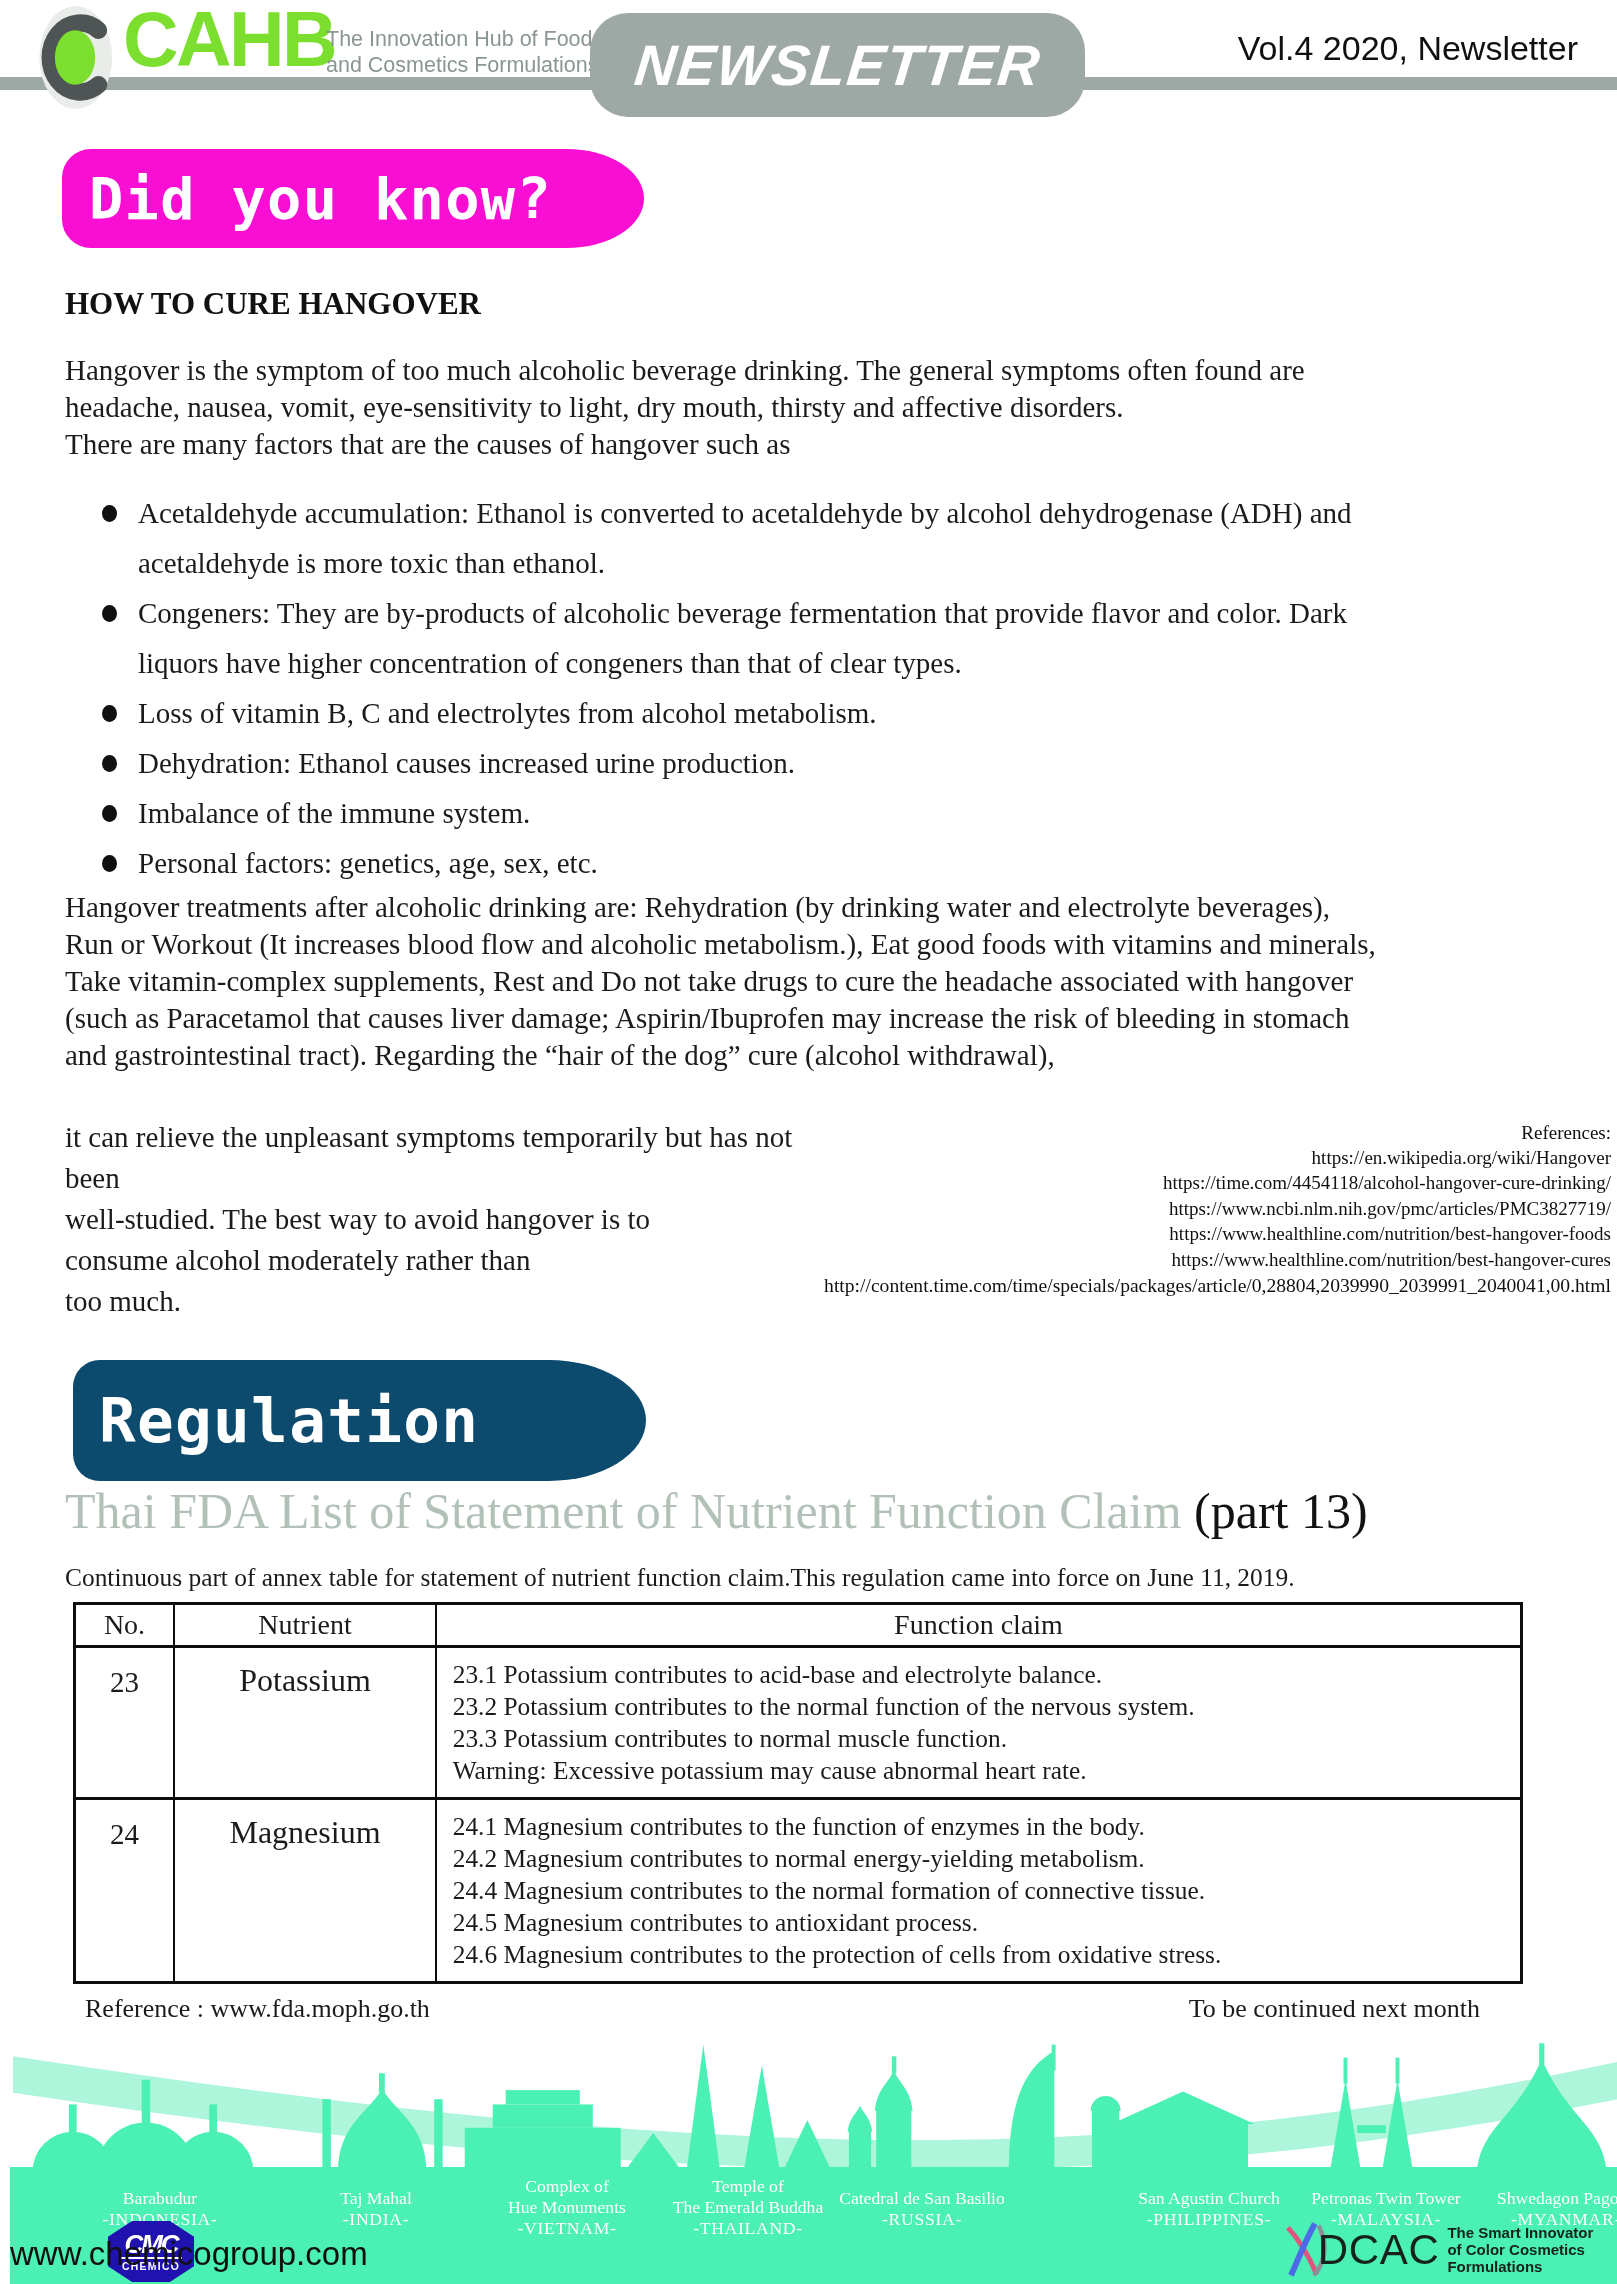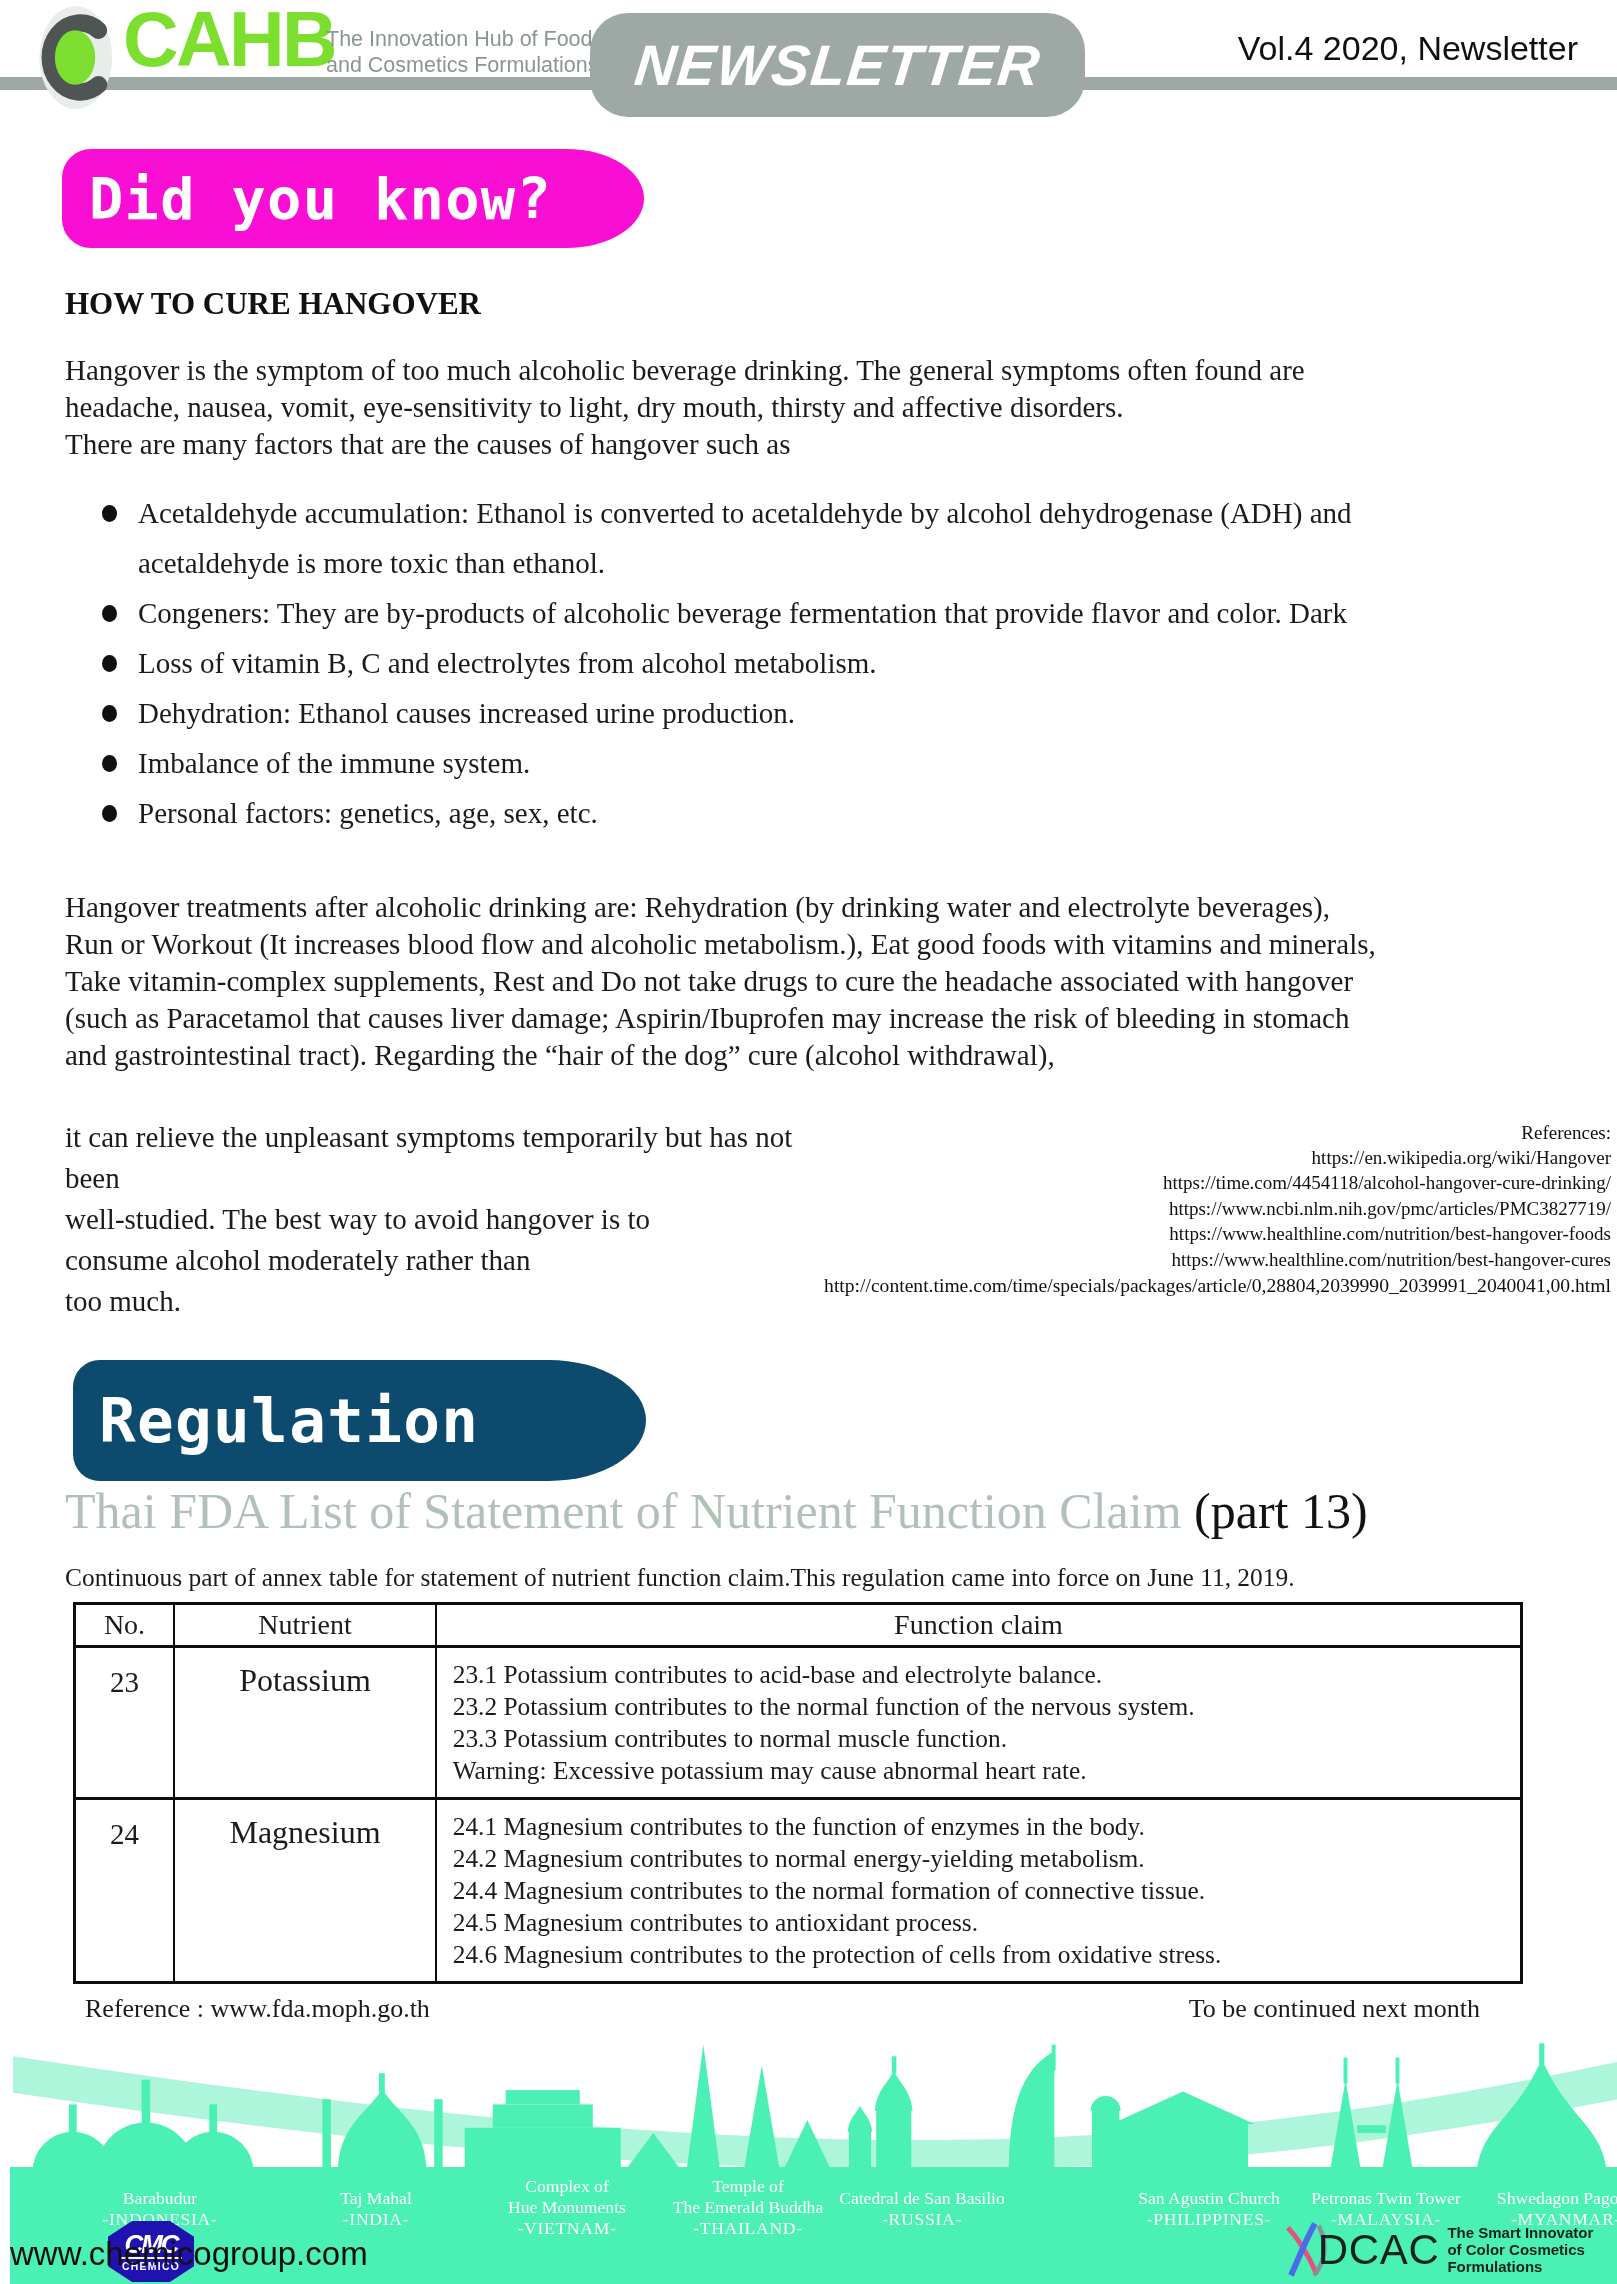--- a/index.html
+++ b/index.html
@@ -117,20 +117,21 @@
     <div>There are many factors that are the causes of hangover such as</div>
   </div>
 
   <ul class="bullets">
     <li>
       <div>Acetaldehyde accumulation: Ethanol is converted to acetaldehyde by alcohol dehydrogenase (ADH) and</div>
       <div>acetaldehyde is more toxic than ethanol.</div>
     </li>
     <li>
       <div>Congeners: They are by-products of alcoholic beverage fermentation that provide flavor and color. Dark</div>
+      <div>liquors have higher concentration of congeners than that of clear types.</div>
     </li>
     <li>
         <div>Loss of vitamin B, C and electrolytes from alcohol metabolism.</div>
       </li>
     <li>
         <div>Dehydration: Ethanol causes increased urine production.</div>
       </li>
     <li>
         <div>Imbalance of the immune system.</div>
       </li>

